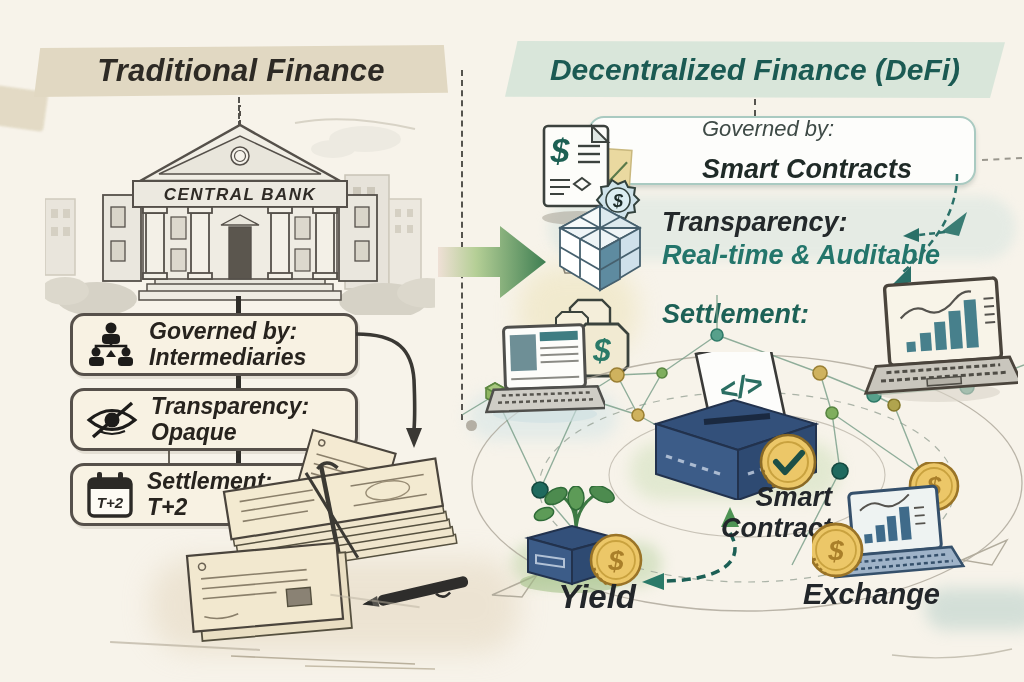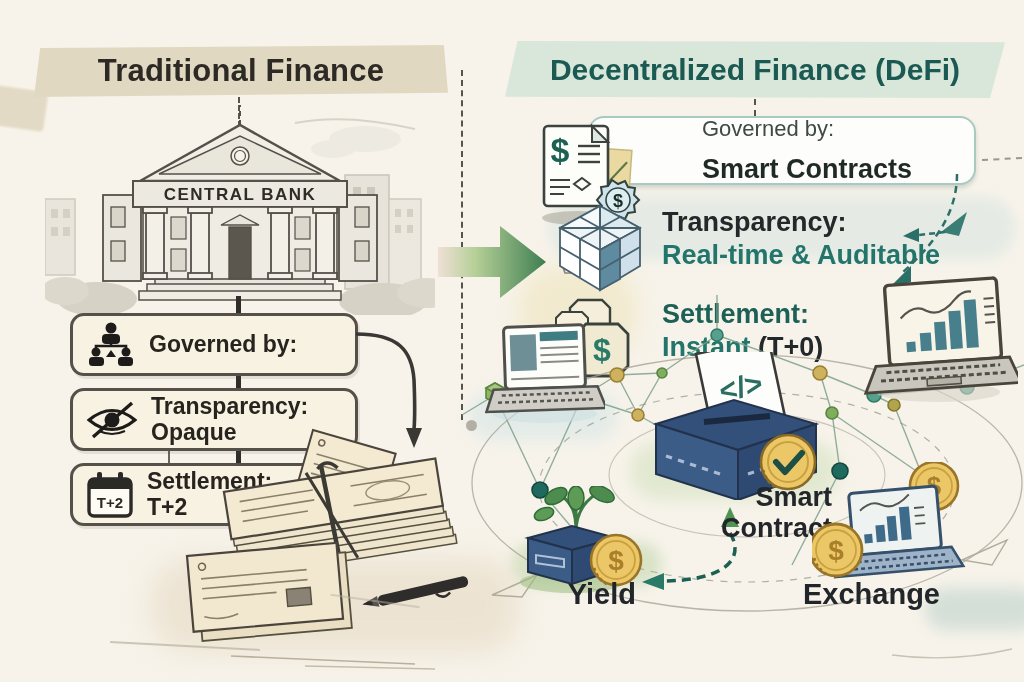--- a/index.html
+++ b/index.html
@@ -1,18 +1,18 @@
 <!DOCTYPE html>
 <html><head>
 <meta charset="utf-8">
 <style>
   html,body{margin:0;padding:0;}
   .page{position:relative;width:1024px;height:682px;overflow:hidden;
     background:#f7f3ea;
-    font-family:"Liberation Sans",sans-serif;}
+    font-family:"Liberation Sans",sans-serif;font-style:italic;}
   .page *{box-sizing:border-box;}
   .wash{position:absolute;border-radius:40px;pointer-events:none;}
   .banner{position:absolute;display:flex;align-items:center;justify-content:center;
     font-weight:700;}
   .left-banner{left:34px;top:45px;width:414px;height:52px;background:#e1d8c2;
     clip-path:polygon(1.5% 6%,99% 0,100% 92%,0 100%);
     color:#2d2a25;font-size:31px;letter-spacing:.2px;}
   .right-banner{left:505px;top:41px;width:500px;height:57px;background:#d9e6da;
     clip-path:polygon(2.5% 0,100% 2%,97% 100%,0 98%);
     color:#1b5a53;font-size:30px;text-align:right;}
@@ -139,20 +139,21 @@
         <circle cx="11" cy="33" r="4.5"></circle>
         <rect x="4" y="38" width="15" height="9" rx="3.5"></rect>
         <circle cx="41" cy="33" r="4.5"></circle>
         <rect x="33" y="38" width="15" height="9" rx="3.5"></rect>
         <polygon points="26,31 21,38 31,38"></polygon>
       </g>
       <path d="M11,29 L11,27 L41,27 L41,29 M26,27 L26,24" stroke="#1d1c1a" stroke-width="2.6" fill="none"></path>
     </svg>
     <div class="txt">
       <div>Governed by:</div>
+      <div>Intermediaries</div>
     </div>
   </div>
 
   <div class="feature-box" style="top:388px;">
     <svg width="54" height="46" viewBox="0 0 54 46">
       <path d="M4,23 Q27,4 50,23 Q27,42 4,23 Z" fill="none" stroke="#1d1c1a" stroke-width="3"></path>
       <circle cx="27" cy="23" r="7.5" fill="#1d1c1a"></circle>
       <path d="M14,34 Q27,40 40,34" fill="none" stroke="#1d1c1a" stroke-width="2"></path>
       <line x1="8" y1="40" x2="47" y2="6" stroke="#1d1c1a" stroke-width="3.4"></line>
     </svg>
@@ -296,21 +297,20 @@
   </div>
 
   <svg style="position:absolute;left:548px;top:298px;" width="100" height="90" viewBox="0 0 100 90">
     <polygon points="30,2 54,2 62,10 62,34 54,42 30,42 22,34 22,10" fill="#f4eeda" stroke="#3a423c" stroke-width="2.4"></polygon>
     <polygon points="14,14 34,14 40,20 40,40 34,46 14,46 8,40 8,20" fill="#f6f0dc" stroke="#3a423c" stroke-width="2"></polygon>
     <polygon points="38,26 70,26 80,36 80,68 70,78 38,78 28,68 28,36" fill="#f1ead2" stroke="#3a423c" stroke-width="2.8"></polygon>
     <text x="54" y="63" text-anchor="middle" font-size="32" font-weight="700" fill="#2a7a68">$</text>
   </svg>
   <div class="rfeat" style="left:662px;top:298px;">
     <div style="color:#1d6156;">Settlement:</div>
-    <div><span class="teal">Instant</span><span class="dark"> (T+0)</span></div>
   </div>
 
   <svg style="position:absolute;left:462px;top:275px;" width="562" height="407" viewBox="0 0 562 407">
     <g fill="none">
       <ellipse cx="285" cy="208" rx="275" ry="128" stroke="#a59f92" stroke-width="1.3" opacity=".75"></ellipse>
       <ellipse cx="285" cy="212" rx="208" ry="95" stroke="#97a396" stroke-width="1.2" stroke-dasharray="7 7" opacity=".8"></ellipse>
       <ellipse cx="285" cy="200" rx="138" ry="62" stroke="#a8a295" stroke-width="1.1" opacity=".6"></ellipse>
     </g>
     <g stroke="#7da18c" stroke-width="1.4" opacity=".85">
       <line x1="33" y1="120" x2="120" y2="122"></line>
@@ -461,21 +461,21 @@
       <polygon points="58,64 102,52 102,84 58,98" fill="#2e4a72" stroke="#22324d" stroke-width="2"></polygon>
       <rect x="22" y="66" width="28" height="8" fill="none" stroke="#c7d3e4" stroke-width="2" transform="skewY(8)" opacity=".85"></rect>
     </g>
     <g>
       <circle cx="102" cy="74" r="25" fill="#ecc768" stroke="#9a7427" stroke-width="2.6"></circle>
       <circle cx="102" cy="74" r="19" fill="none" stroke="#c9a23f" stroke-width="1.8"></circle>
       <text x="102" y="84" text-anchor="middle" font-size="28" font-weight="700" fill="#a97f2a">$</text>
       <path d="M80,82 a25,25 0 0 0 13,16" fill="none" stroke="#9a7427" stroke-width="3" stroke-dasharray="3 3"></path>
     </g>
   </svg>
-  <div class="net-label" style="left:512px;top:578px;width:124px;font-size:29px;">Yield</div>
+  <div class="net-label" style="left:512px;top:578px;width:124px;font-size:33px;">Yield</div>
 
   <svg style="position:absolute;left:812px;top:462px;" width="160" height="120" viewBox="0 0 160 120">
     <g>
       <circle cx="122" cy="24" r="24" fill="#ecc768" stroke="#9a7427" stroke-width="2.6"></circle>
       <circle cx="122" cy="24" r="18" fill="none" stroke="#c9a23f" stroke-width="1.8"></circle>
       <text x="122" y="33" text-anchor="middle" font-size="26" font-weight="700" fill="#a97f2a">$</text>
     </g>
     <g transform="rotate(-5 80 70)">
       <rect x="40" y="28" width="88" height="62" rx="4" fill="#eef3f2" stroke="#35506b" stroke-width="3"></rect>
       <g fill="#3f6b8a">

